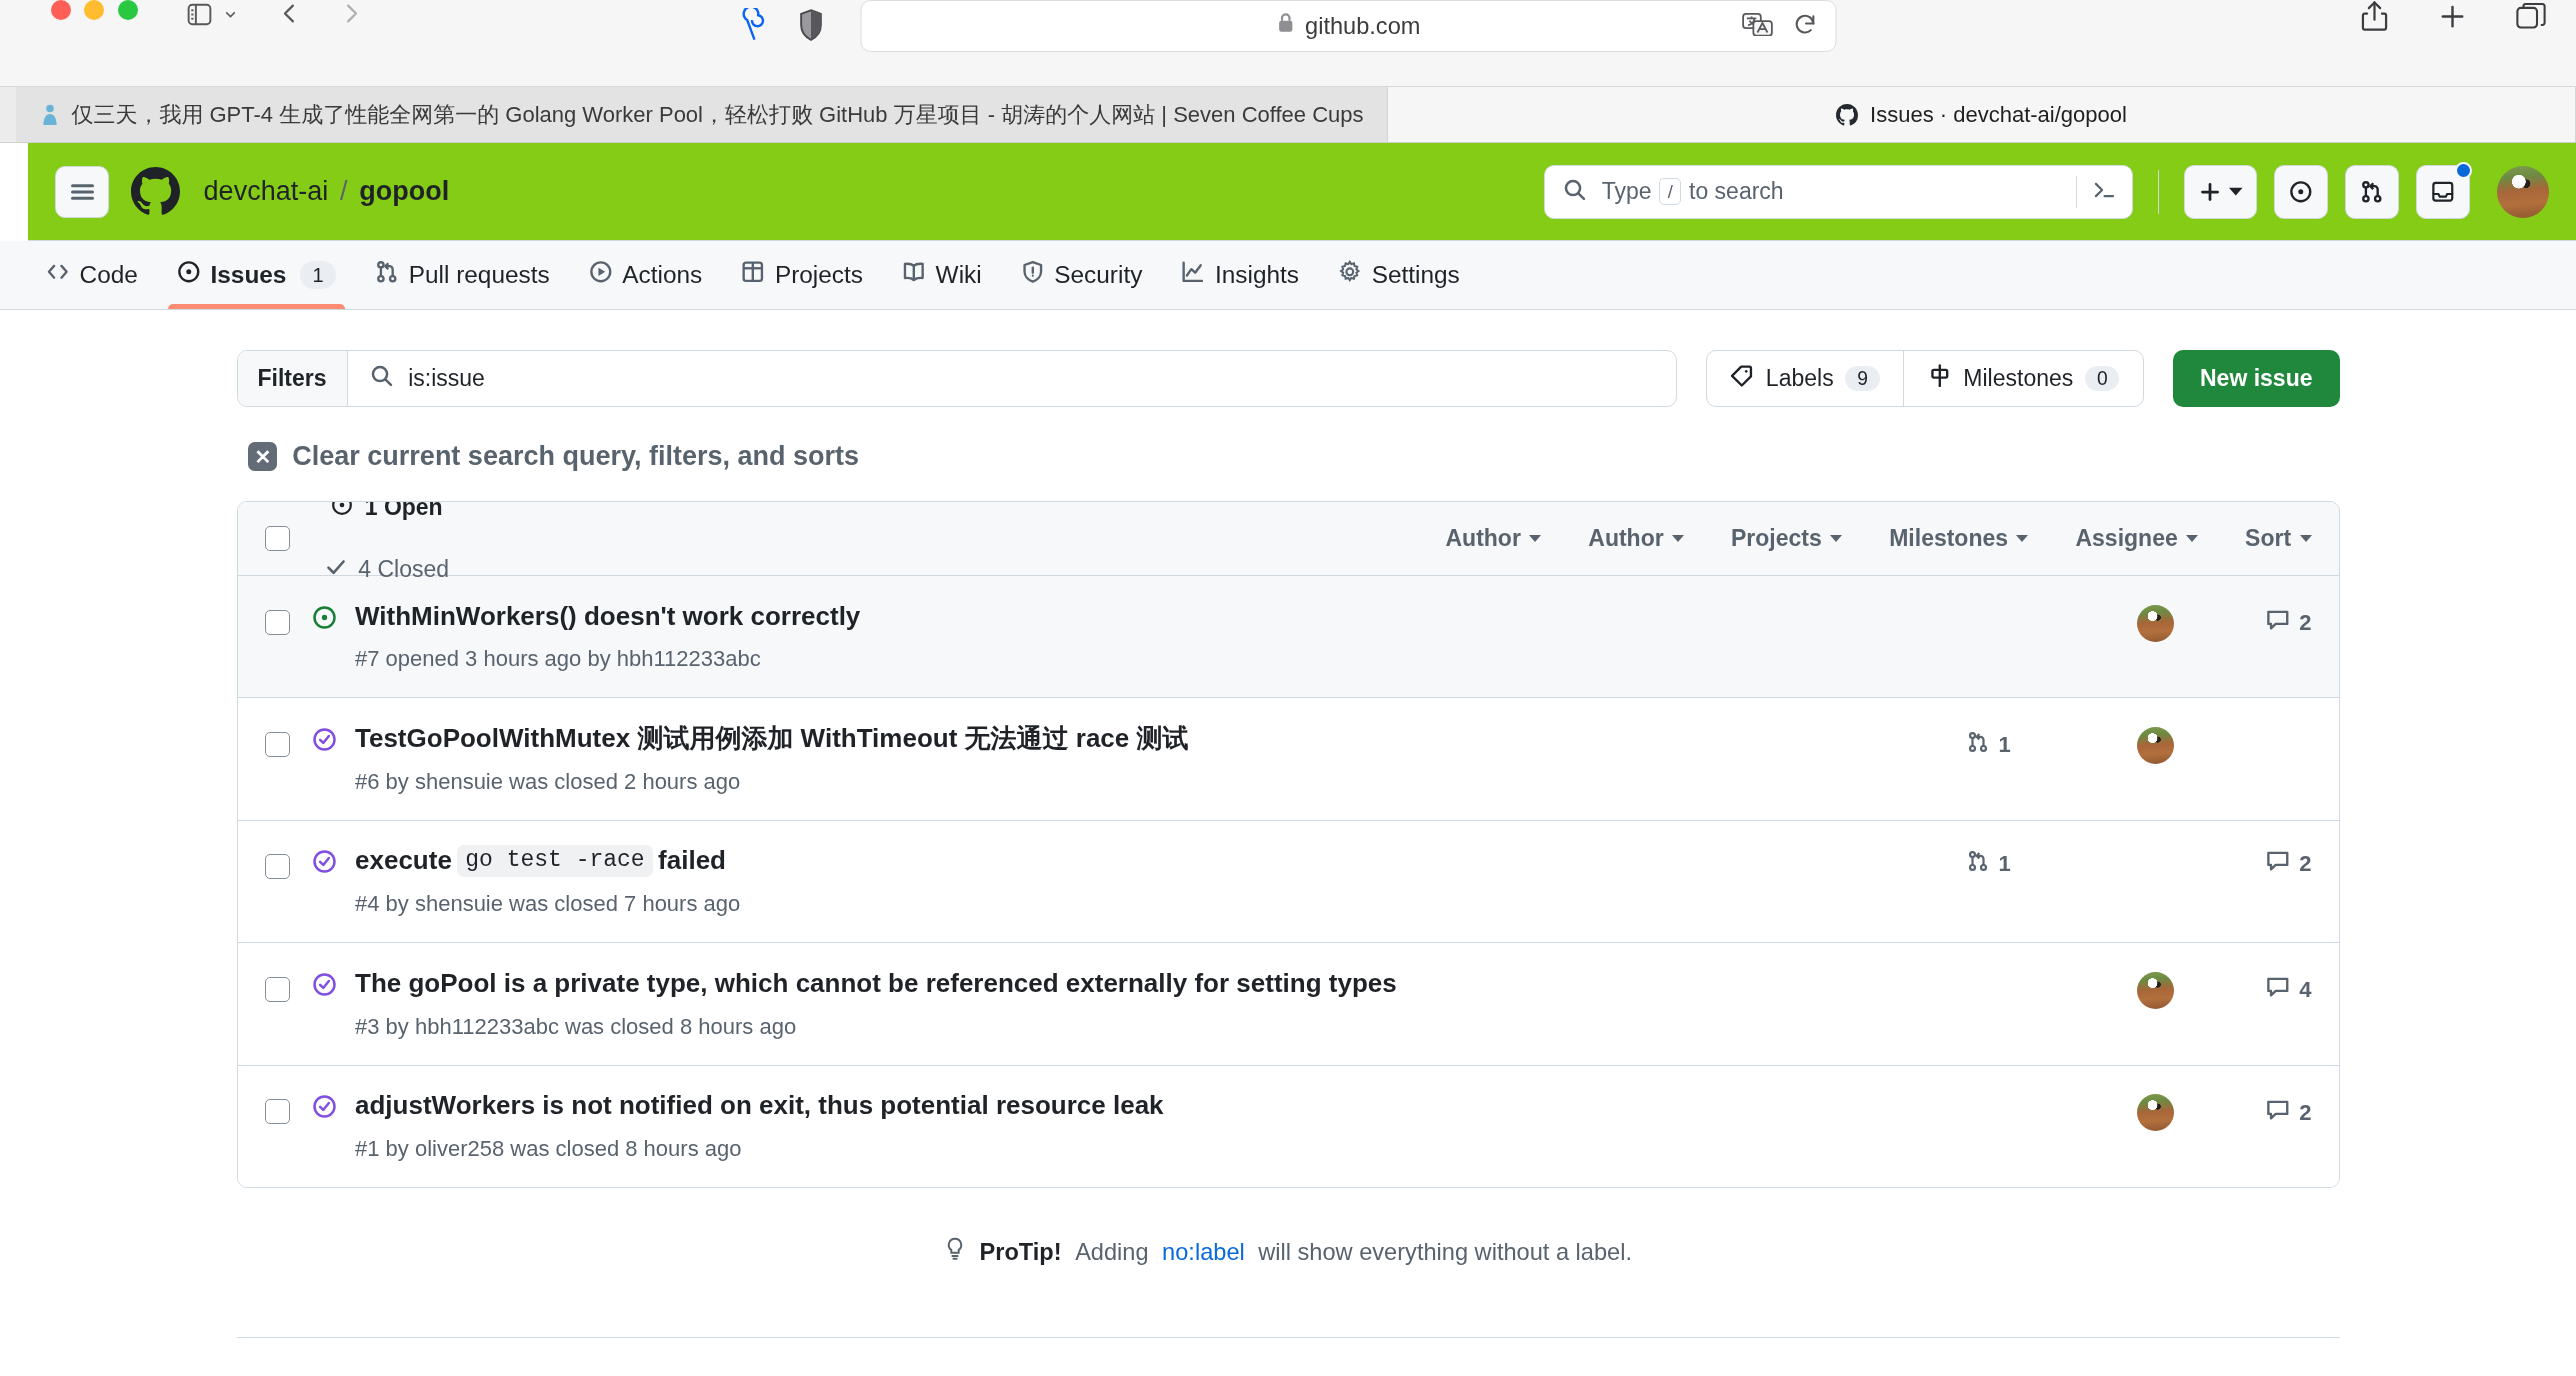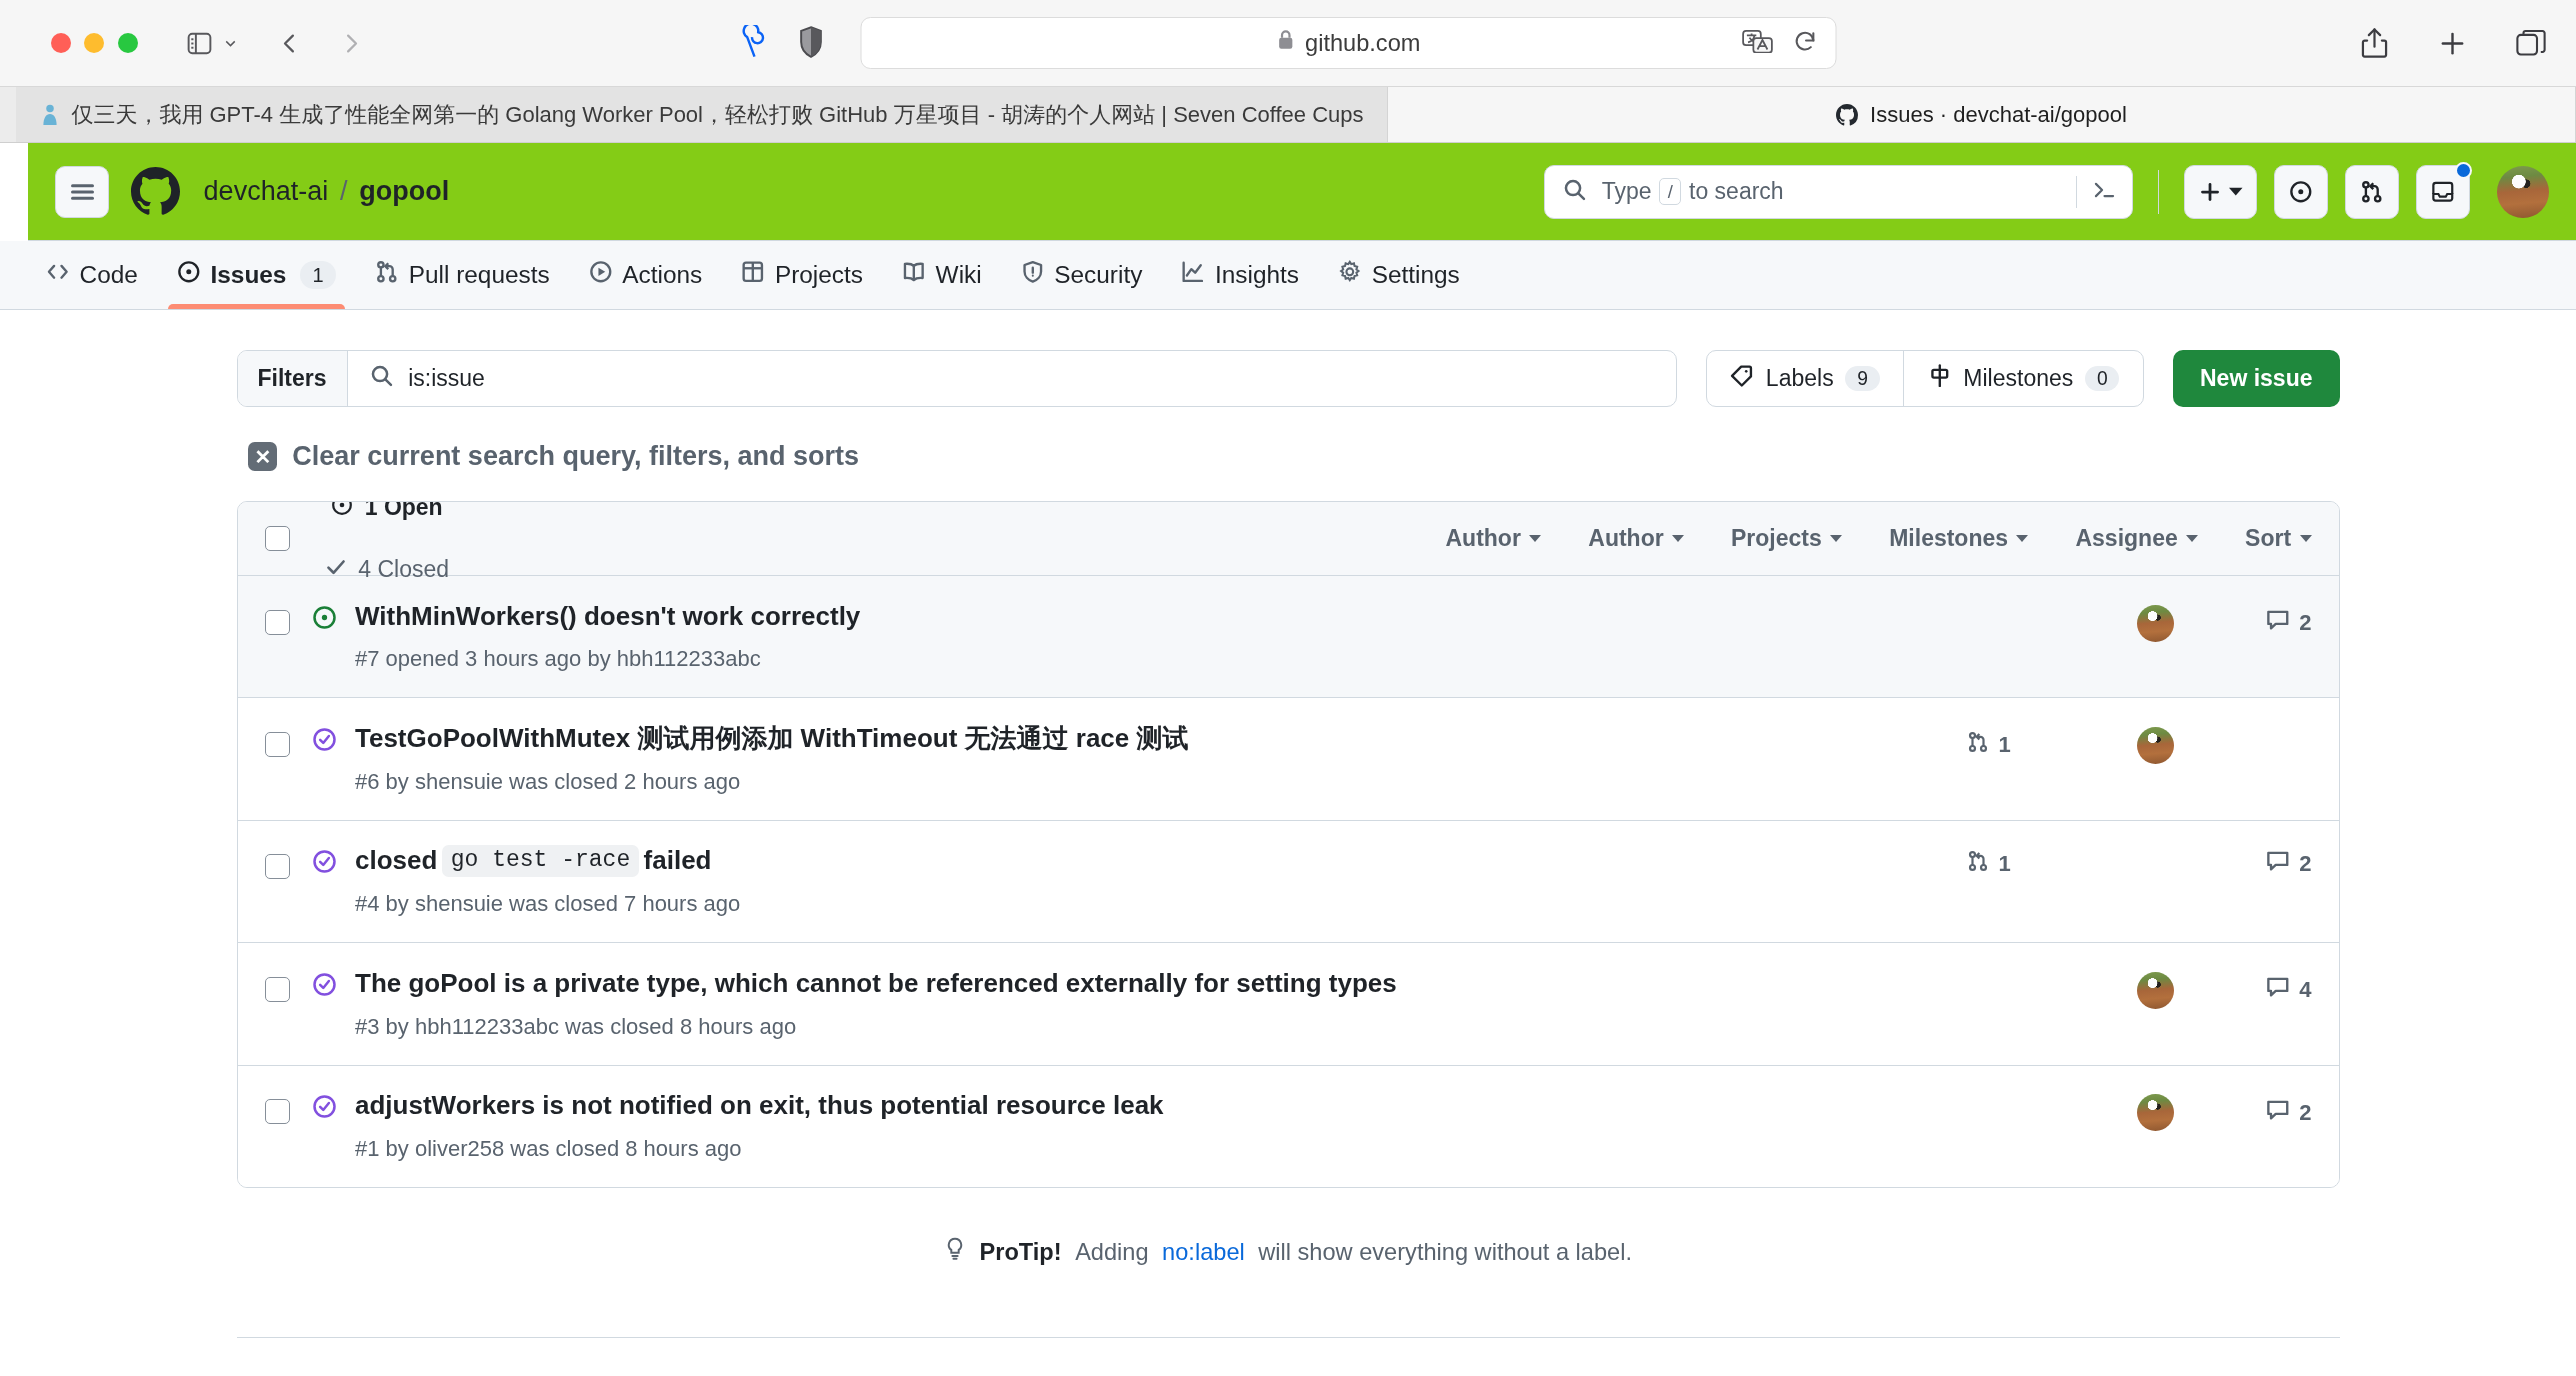--- a/index.html
+++ b/index.html
@@ -9,21 +9,21 @@
     background: #ffffff;
     overflow: hidden;
   }
 
   
   .browser-chrome {
     background: #f6f6f6;
     border-bottom: 0.8px solid #d8d8d8;
     height: 87px;
     display: flex;
-    align-items: center;
+    align-items: flex-start;
     padding: 0 44px;
     position: relative;
   }
   .traffic-lights { display: flex; gap: 13.5px; align-items: center; margin-left: 6.7px; }
   .light { width: 20px; height: 20px; border-radius: 50%; }
   .light.red { background: #ff5f57; }
   .light.yellow { background: #febc2e; }
   .light.green { background: #28c840; }
 
   .chrome-btn {
@@ -803,21 +803,21 @@
             </div>
           </div>
           <div class="issue-row">
             <div class="chk issue-chk"></div>
             <span class="issue-state-icon"><svg width="25" height="25" viewBox="0 0 16 16" fill="none" stroke="#8250df" stroke-width="1.6">
                 <circle cx="8" cy="8" r="6.4"></circle>
                 <polyline points="5.2 8.2 7.2 10.2 10.8 5.8" stroke-linecap="round" stroke-linejoin="round"></polyline>
               </svg></span>
             <div class="issue-main">
               <div class="issue-title">
-                <span>closed </span>
+                <span>execute </span>
                 <span class="code">go test -race</span>
                 <span> failed</span>
               </div>
               <div class="issue-meta">#4 by shensuie was closed 7 hours ago</div>
             </div>
             <div class="issue-right">
               <div class="pr-link">
                 <span><svg width="22" height="22" viewBox="0 0 16 16" fill="none" stroke="#59636e" stroke-width="1.6">
                     <circle cx="4" cy="3.3" r="1.8"></circle>
                     <circle cx="4" cy="12.7" r="1.8"></circle>

